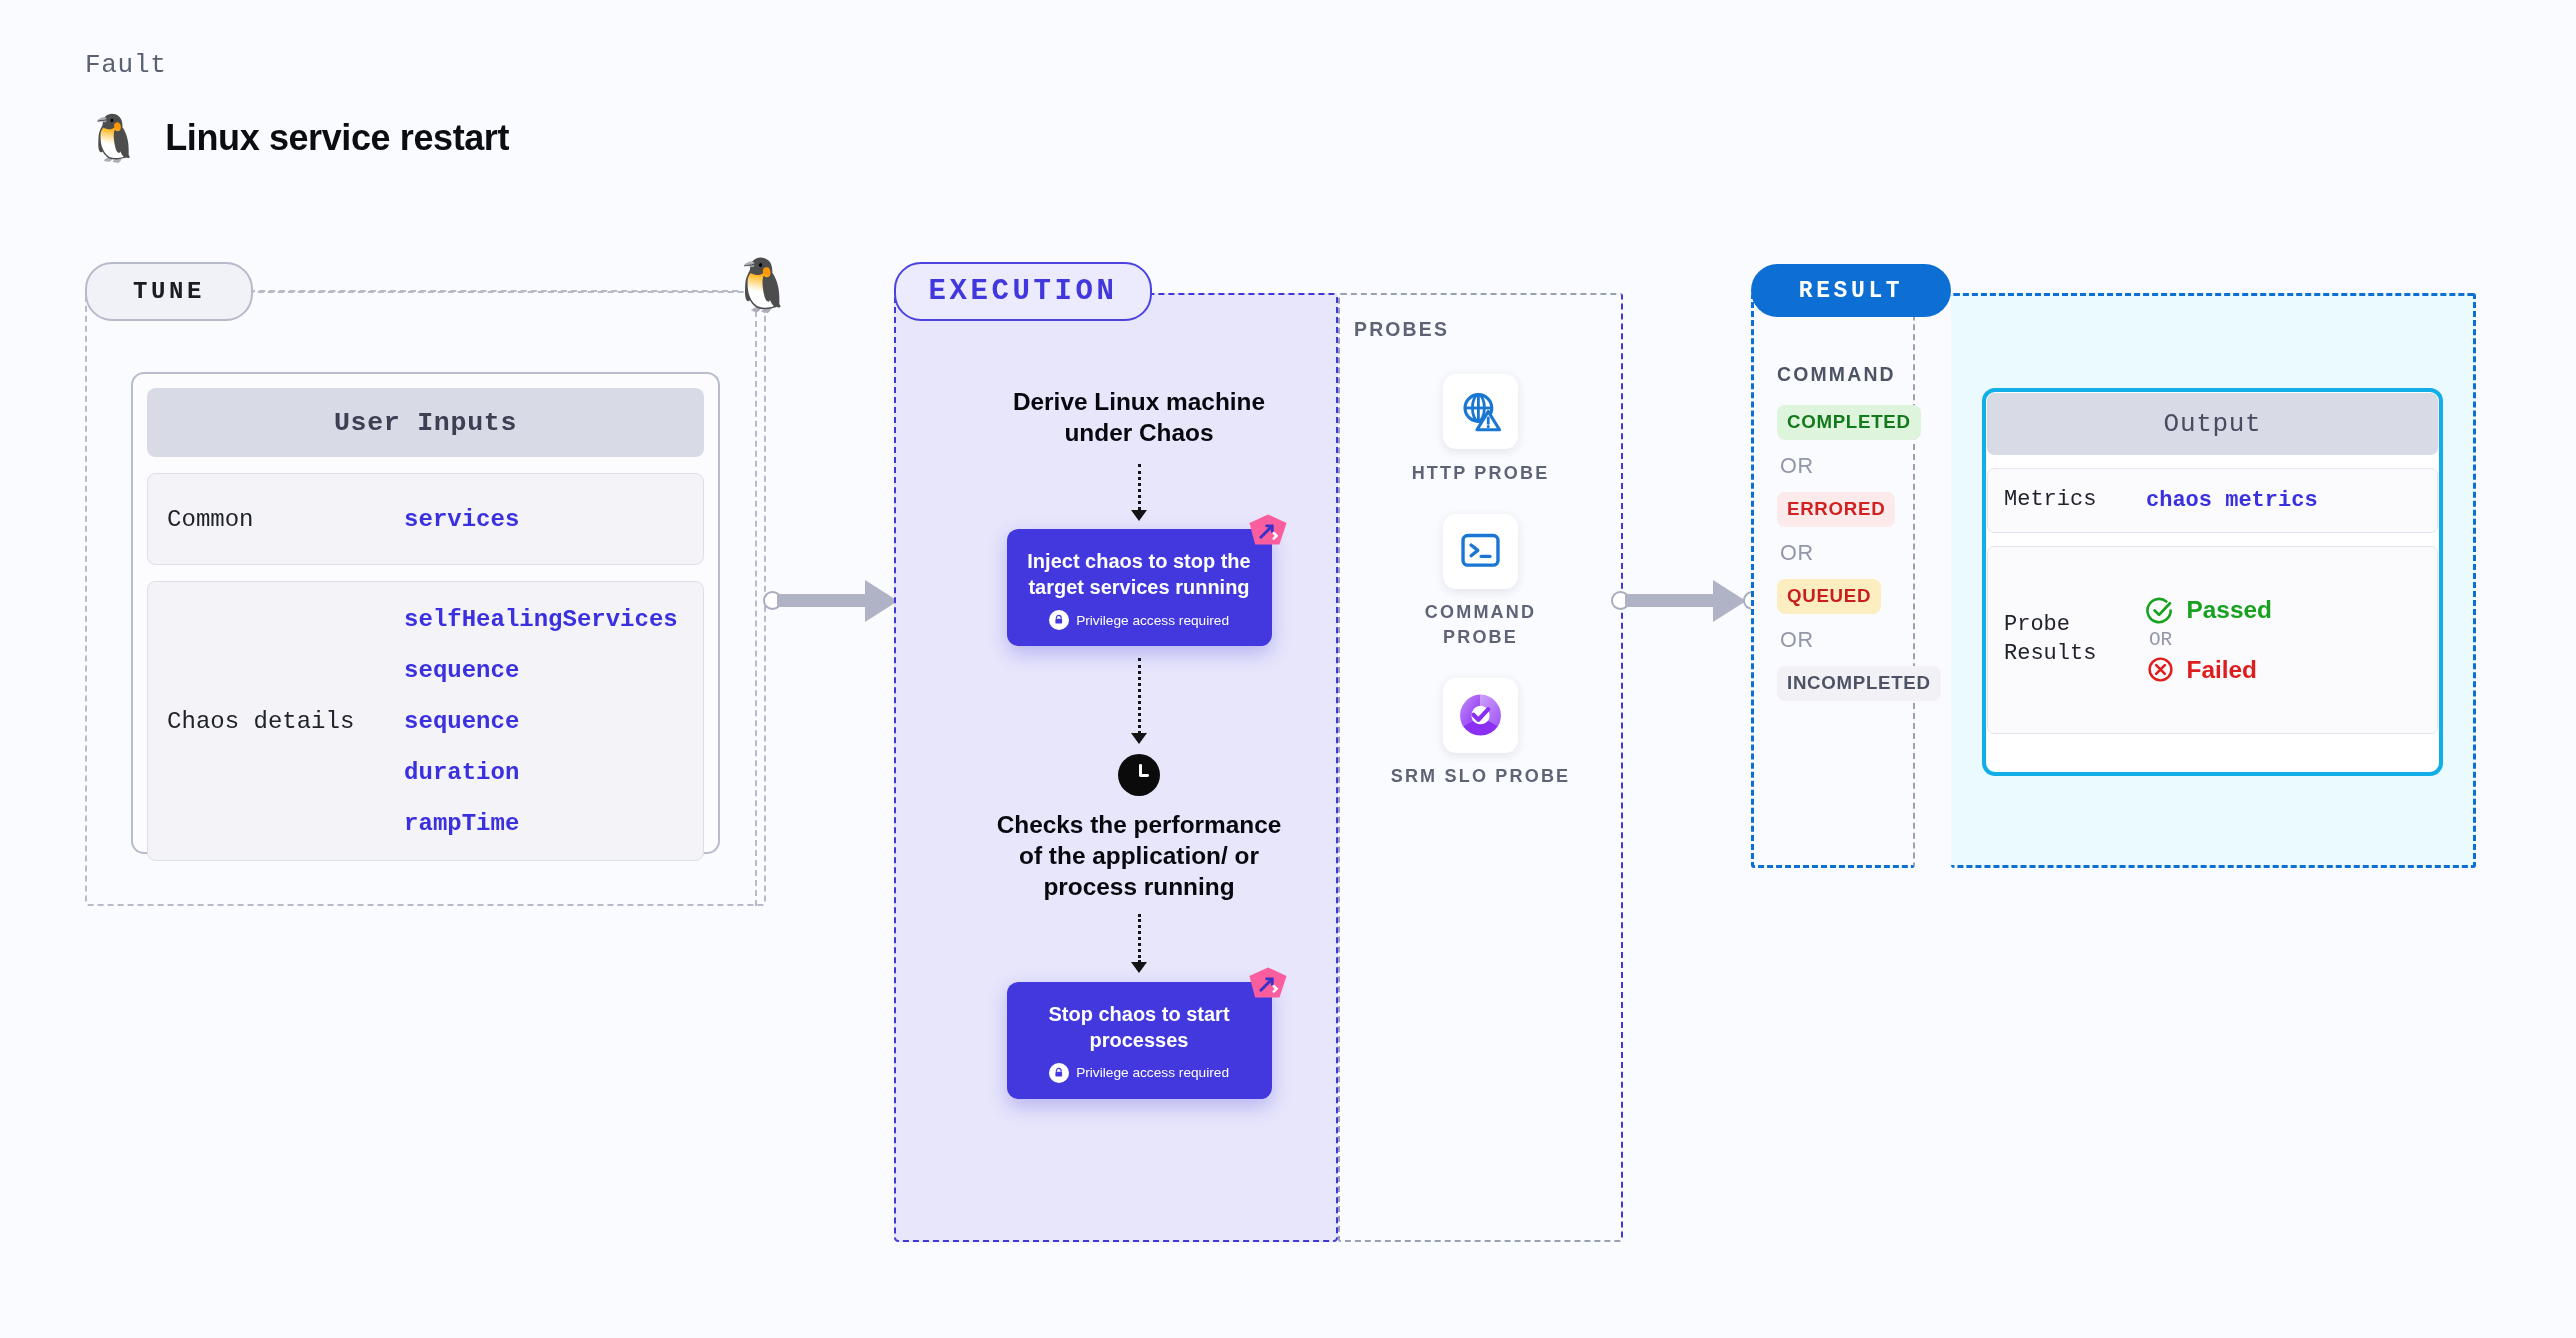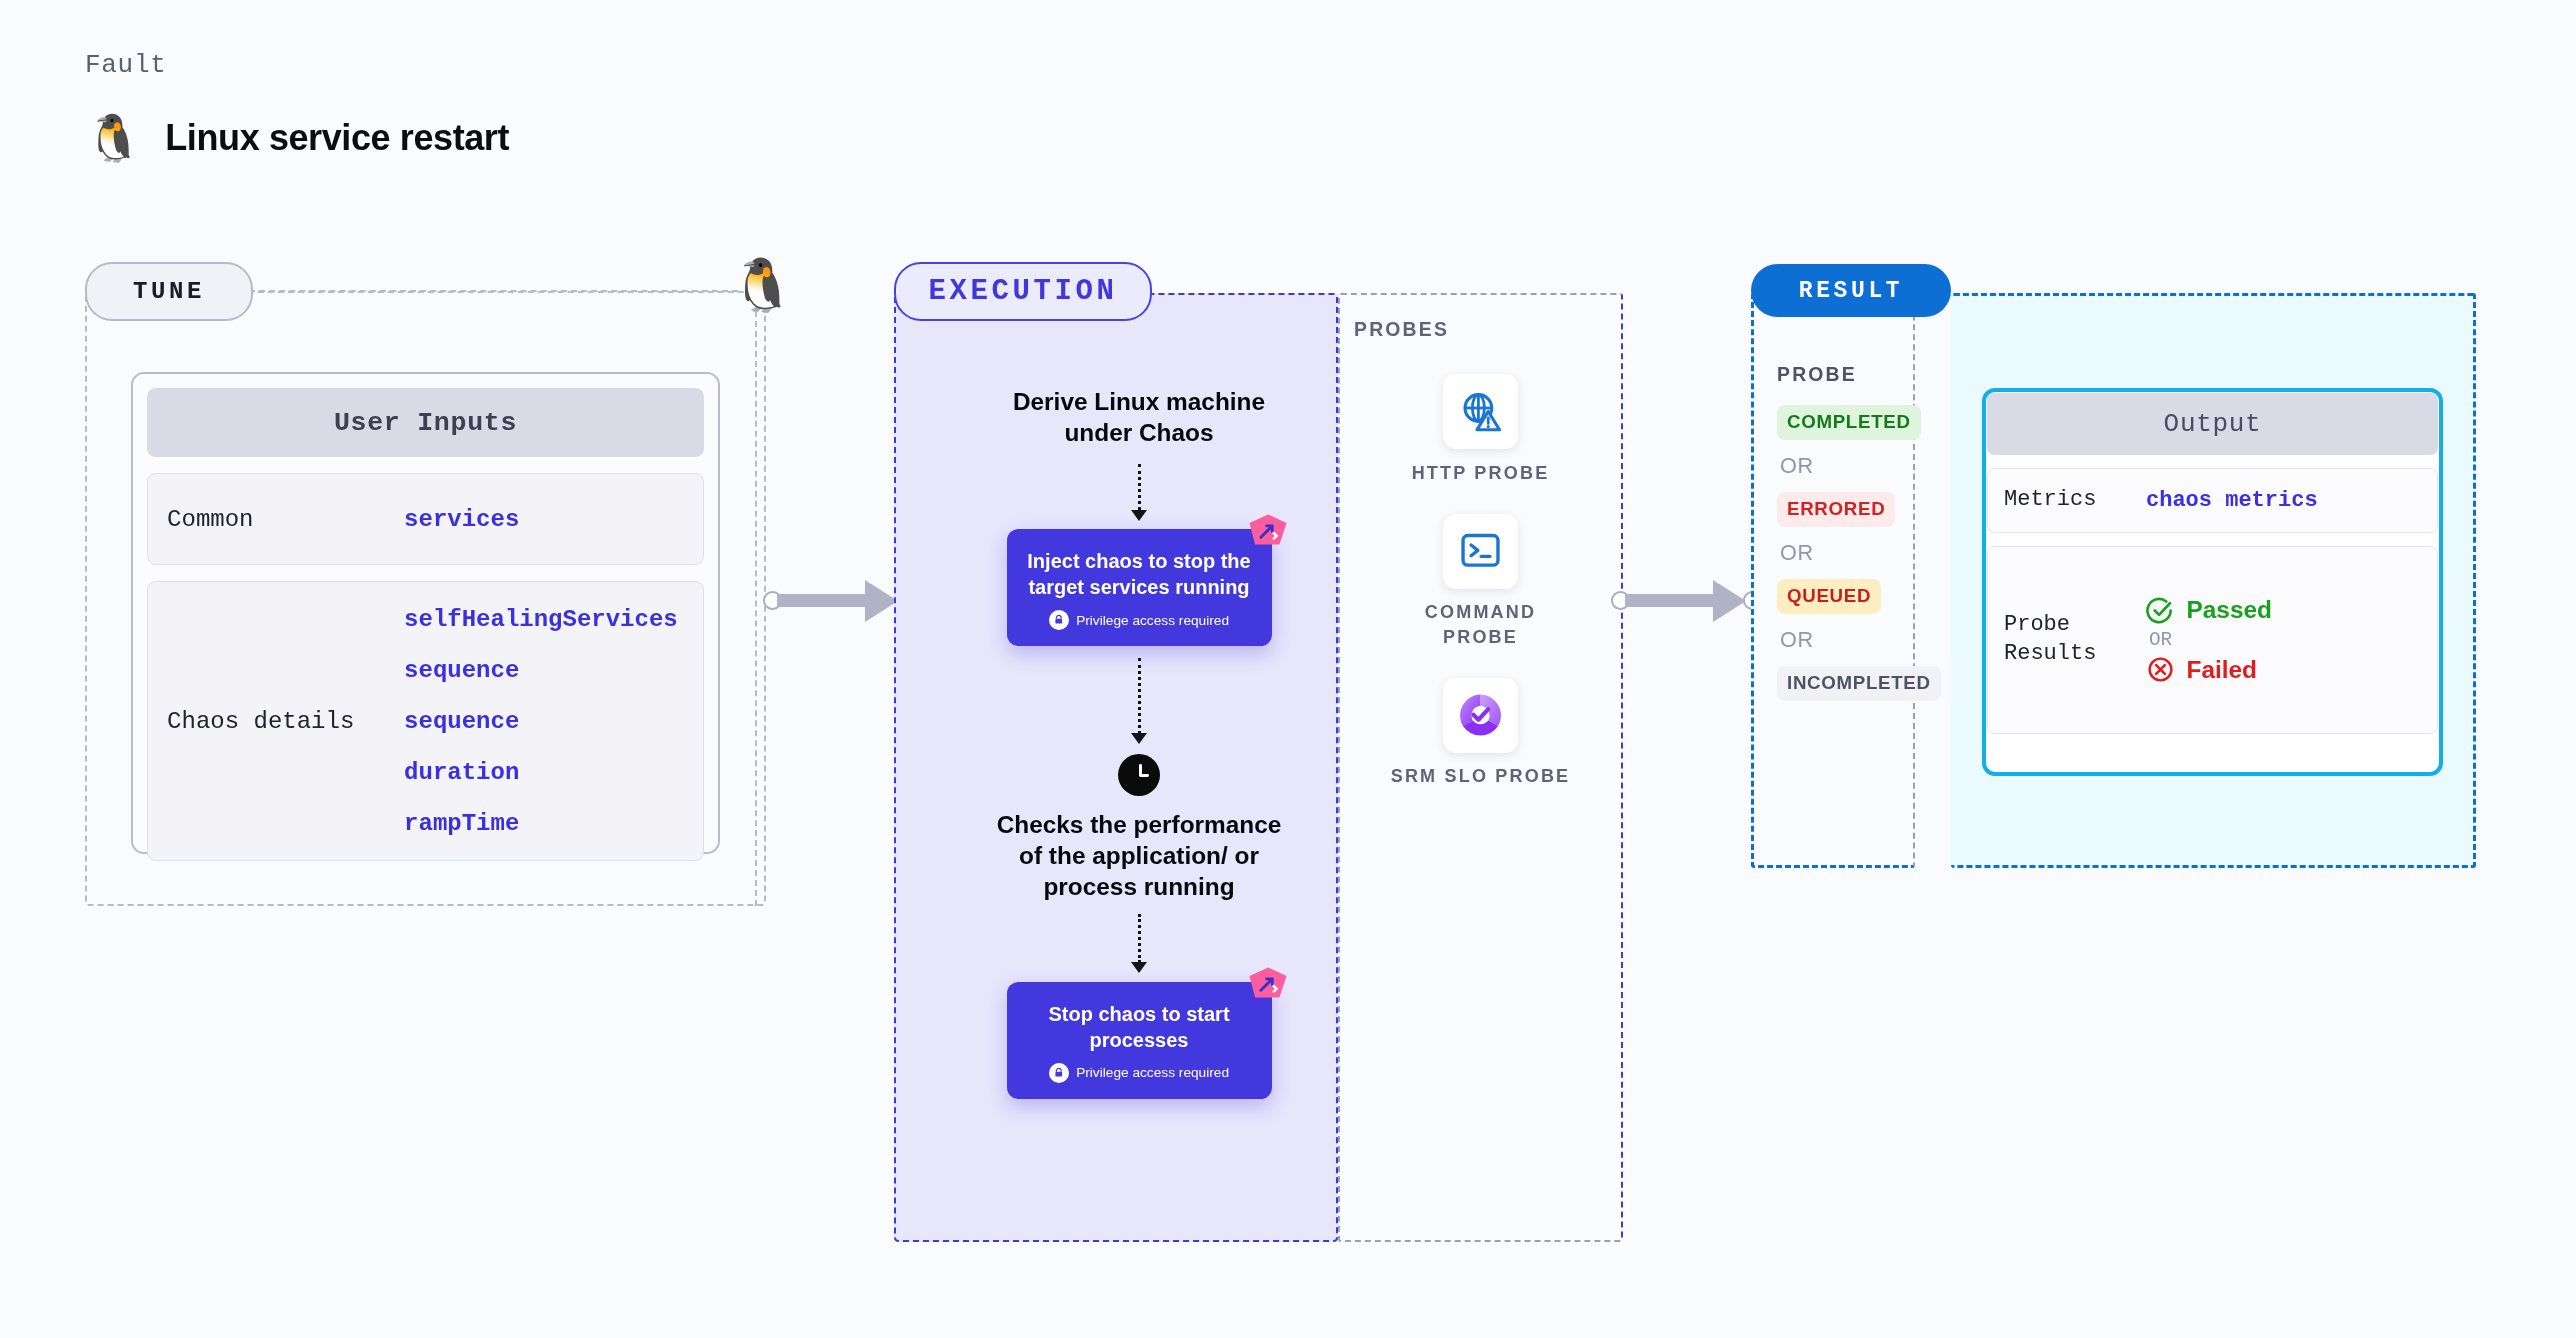--- a/index.html
+++ b/index.html
@@ -276,21 +276,21 @@
   <div class="arrow-stem" style="width:89px;margin-left:-4.3px;"></div>
   <div class="arrow-head"></div>
   <div class="node-dot" style="margin-left:-2.9px;"></div>
 </div>
 
 <div class="panel" id="result-status-panel"></div>
 <div class="panel" id="result-output-panel"></div>
 <div id="result-badge">RESULT</div>
 
 <div id="status-col">
-  <div id="status-title">PROBE</div>
+  <div id="status-title">COMMAND</div>
 
   <div class="status-chip" style="background:#dff4dc;color:#137a1c;">COMPLETED</div>
   <div class="or-text">OR</div>
 
   <div class="status-chip" style="background:#fdeaea;color:#d32020;">ERRORED</div>
   <div class="or-text">OR</div>
 
   <div class="status-chip" style="background:#fdeec2;color:#c81e1e;">QUEUED</div>
   <div class="or-text">OR</div>
 

